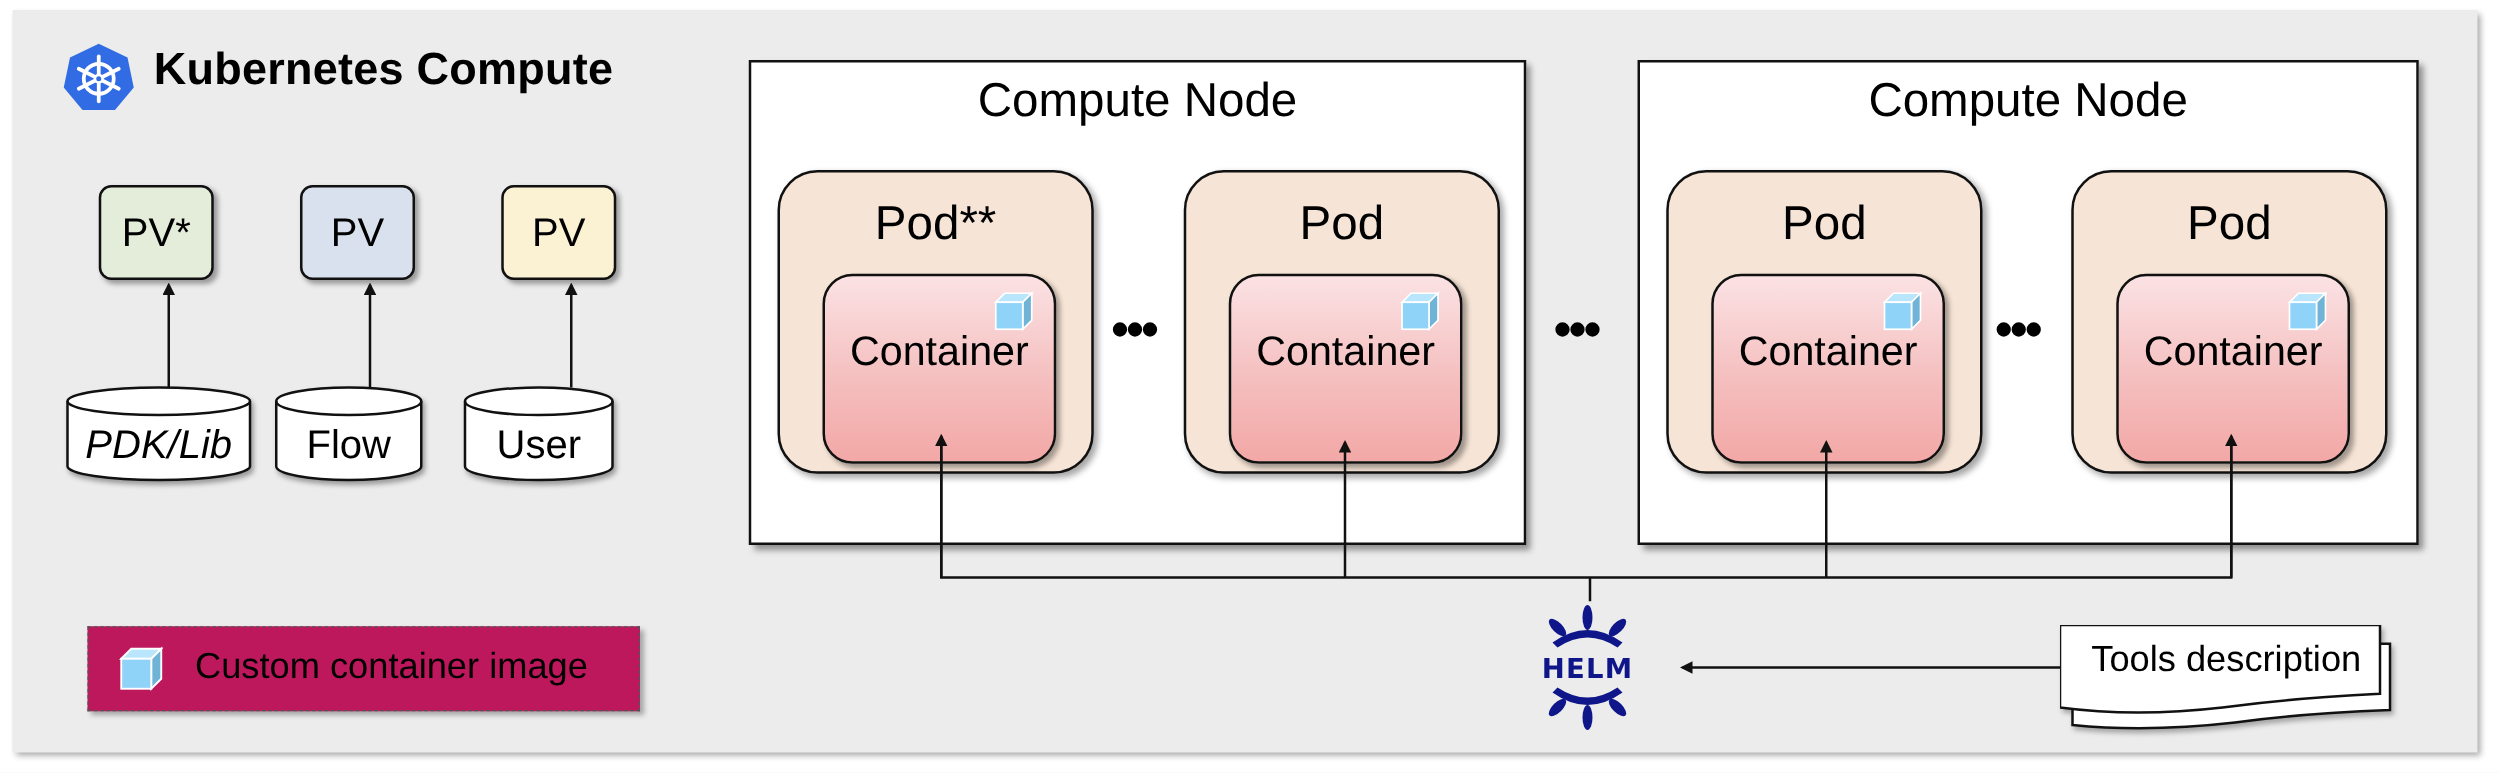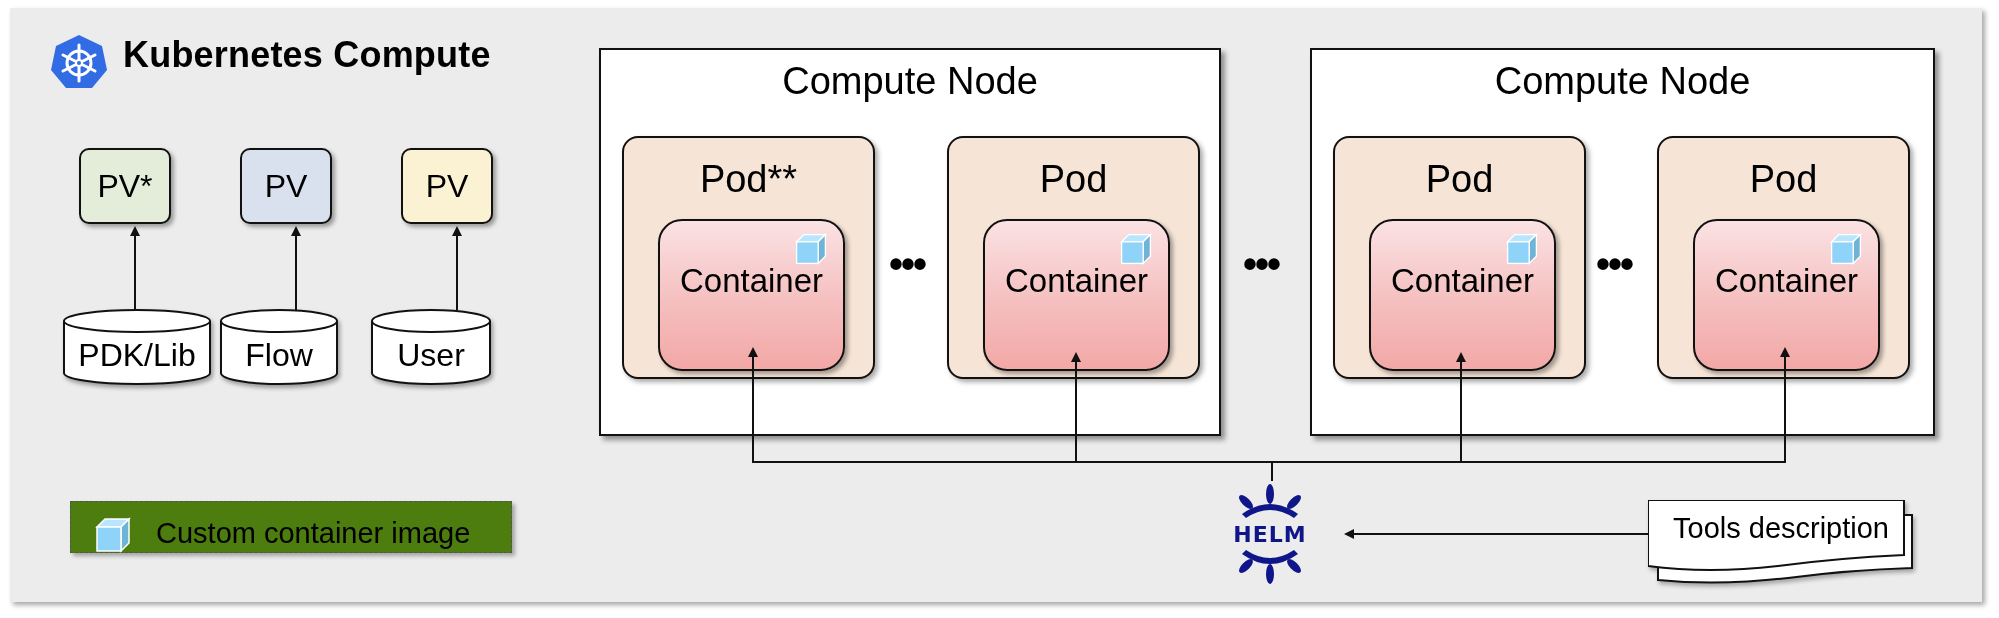--- a/index.html
+++ b/index.html
@@ -11,27 +11,27 @@
     .title { left: 123px; top: 34px; font-size: 36px; font-weight: bold; letter-spacing: 0.2px; white-space: nowrap; }
     .k8s-logo { left: 50px; top: 34px; width: 58px; height: 55px; }
     .pv { width: 92px; height: 76px; border: 2px solid #111; border-radius: 10px; box-sizing: border-box;
           display: flex; align-items: center; justify-content: center; font-size: 32px;
           box-shadow: 3px 3px 4px rgba(0,0,0,0.35); }
     .pv-green { background: #e3edda; }
     .pv-blue { background: #dae1ee; }
     .pv-yellow { background: #fbf1d3; }
     .cyl-label { font-size: 32px; text-align: center; width: 100%; position: absolute; top: 30px; }
     .cyl { width: 150px; height: 82px; }
-    .legend { left: 70px; top: 501px; width: 442px; height: 52px; background: #4d7c0f;
+    .legend { left: 70px; top: 501px; width: 442px; height: 68px; background: #be185d;
               border: 1px dashed #555; box-sizing: border-box; box-shadow: 3px 3px 4px rgba(0,0,0,0.3); }
     .legend-text { position: absolute; left: 85px; top: 15px; font-size: 29px; white-space: nowrap; }
     .node { background: #fff; border: 2px solid #111; box-sizing: border-box;
             box-shadow: 4px 4px 5px rgba(0,0,0,0.4); }
     .node-title { position: absolute; left: 0; right: 0; top: 10px; text-align: center; font-size: 38px; }
-    .pod { width: 253px; height: 243px; background: #f6e4d6; border: 2px solid #111; border-radius: 16px;
+    .pod { width: 253px; height: 243px; background: #f6e4d6; border: 2px solid #111; border-radius: 32px;
            box-sizing: border-box; box-shadow: 3px 3px 5px rgba(0,0,0,0.35); }
     .pod-title { position: absolute; left: 0; right: 0; top: 20px; text-align: center; font-size: 38px; }
     .container { position: absolute; left: 34px; top: 81px; width: 187px; height: 152px;
                  border: 2px solid #111; border-radius: 24px; box-sizing: border-box;
                  background: linear-gradient(to bottom, #fbe2e4 0%, #f5bfbf 55%, #f2a8a6 100%);
                  box-shadow: 3px 3px 4px rgba(0,0,0,0.35); }
     .container-label { position: absolute; left: 0; right: 0; top: 41px; text-align: center; font-size: 33px; }
     .cube { position: absolute; right: 14px; top: 10px; width: 36px; height: 36px; }
     .dots { font-size: 40px; font-weight: bold; letter-spacing: -2px; line-height: 1; }
     .wires { position: absolute; left: 0; top: 0; width: 1999px; height: 618px; pointer-events: none; }
@@ -59,21 +59,21 @@
 <div class="abs pv pv-green" style="left:79px;top:148px;">
     <span>PV*</span>
   </div>
 <div class="abs pv pv-blue" style="left:240px;top:148px;">
     <span>PV</span>
   </div>
 <div class="abs pv pv-yellow" style="left:401px;top:148px;">
     <span>PV</span>
   </div>
 
-<div class="abs cyl" style="left:62px;top:307px;">
+<div class="abs cyl" style="left:52px;top:307px;font-style:italic;">
   <svg width="150" height="82" viewBox="0 0 150 82" style="filter: drop-shadow(2px 3px 2px rgba(0,0,0,0.35));">
     <path d="M2,14 A73,11 0 0 1 148,14 L148,66 A73,11 0 0 1 2,66 Z" fill="#fff" stroke="#111" stroke-width="2"></path>
     <path d="M2,14 A73,11 0 0 0 148,14" fill="none" stroke="#111" stroke-width="2"></path>
   </svg>
   <div class="cyl-label">PDK/Lib</div>
 </div>
 <div class="abs cyl" style="left:219px;top:307px;width:120px;">
   <svg width="120" height="82" viewBox="0 0 120 82" style="filter: drop-shadow(2px 3px 2px rgba(0,0,0,0.35));">
     <path d="M2,14 A58,11 0 0 1 118,14 L118,66 A58,11 0 0 1 2,66 Z" fill="#fff" stroke="#111" stroke-width="2"></path>
     <path d="M2,14 A58,11 0 0 0 118,14" fill="none" stroke="#111" stroke-width="2"></path>

